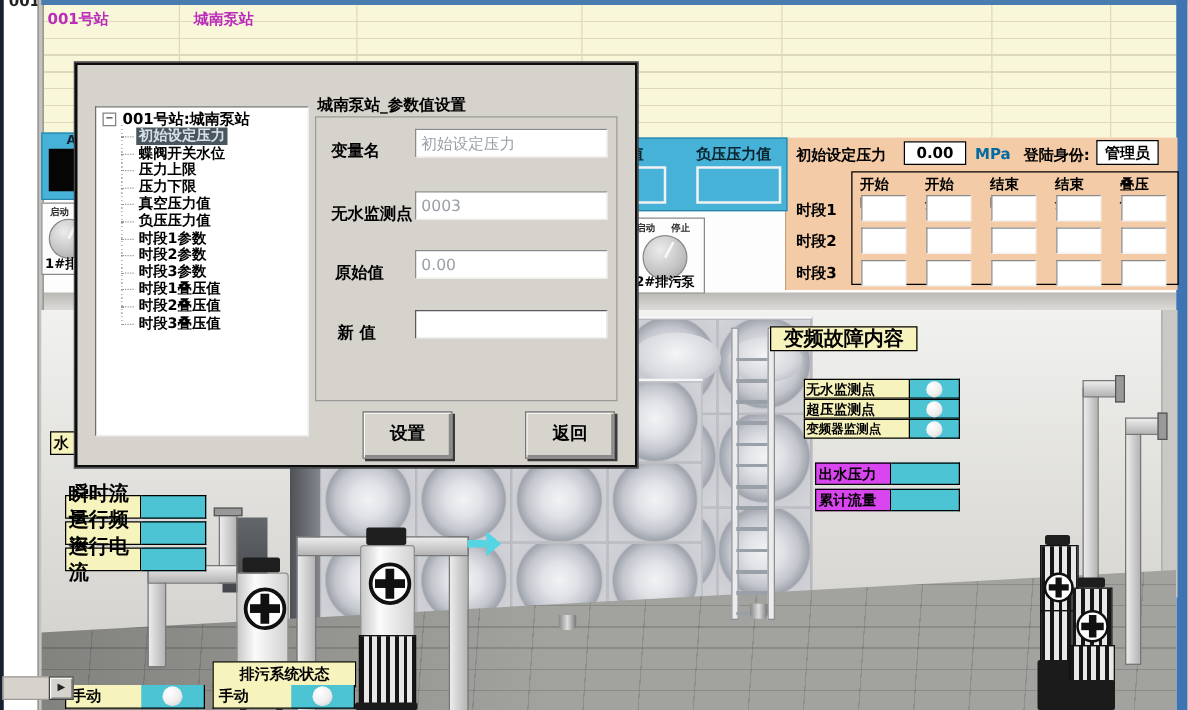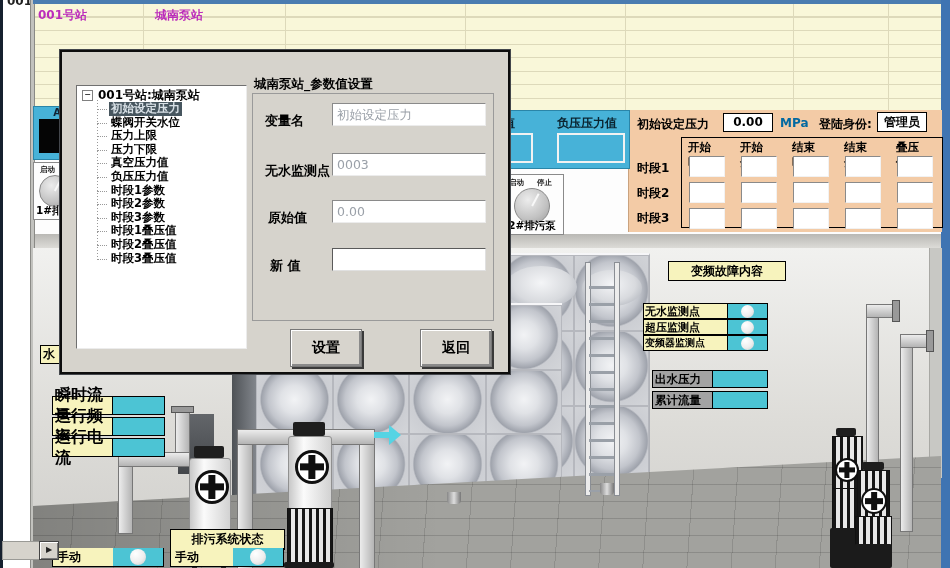--- a/index.html
+++ b/index.html
@@ -86,27 +86,27 @@
   .a-panel{left:33px;top:106px;width:29px;height:52px;background:#47b2d8;border:1px solid #2a85a8;z-index:6;}
   .a-screen{position:absolute;left:5px;top:12px;width:22px;height:34px;background:#050505;}
   .a-char{position:absolute;right:2px;top:0px;font-weight:700;font-size:10px;color:#123;}
   
   .knobpanel{background:#fdfdfd;border:1px solid #8a8a8a;z-index:6;}
   .knob{position:absolute;border-radius:50%;background:radial-gradient(circle at 38% 32%,#ececec,#c2c2c2 60%,#9a9a9a);border:1px solid #888;}
   .knob::after{content:"";position:absolute;left:48%;top:8%;width:2px;height:42%;background:#f8f8f8;transform:rotate(28deg);transform-origin:bottom;}
   .tinylab{position:absolute;font-size:7.5px;font-weight:700;color:#222;}
   .knob-cap{position:absolute;bottom:1px;width:100%;text-align:center;font-weight:700;font-size:10.5px;}
   
-  .fault-head{left:668px;top:261px;width:116px;height:18px;justify-content:center;font-size:12px;}
+  .fault-head{left:616px;top:261px;width:116px;height:18px;justify-content:center;font-size:16px;}
   .fault-stat{left:652px;top:279px;width:116px;height:18px;font-weight:700;font-size:13px;}
   .mon-row{left:643px;width:125px;height:16px;display:flex;z-index:6;}
   .mon-lab{width:85px;background:#f7f3bd;border:1px solid #000;font-weight:700;font-size:11px;display:flex;align-items:center;padding-left:1px;}
   .mon-ind{width:40px;background:#4cc4d4;border:1px solid #000;border-left:none;display:flex;align-items:center;justify-content:center;}
   .tot-row{left:652px;width:116px;height:18px;display:flex;z-index:6;}
-  .tot-lab{width:60px;background:#a3a3a3;border:1px solid #000;font-weight:700;font-size:11.5px;display:flex;align-items:center;padding-left:2px;}
+  .tot-lab{width:60px;background:#d946ef;border:1px solid #000;font-weight:700;font-size:11.5px;display:flex;align-items:center;padding-left:2px;}
   .tot-box{width:56px;background:#4cc4d4;border:1px solid #000;border-left:none;}
   
   .met-row{left:52px;width:113px;height:19px;display:flex;z-index:6;}
   .met-lab{width:60px;background:#f7f3bd;border:1.5px solid #000;font-weight:700;font-size:16px;display:flex;align-items:center;padding-left:2px;}
   .met-box{width:53px;background:#4cc4d4;border:1.5px solid #000;border-left:none;}
   
   .stat-head{height:19px;justify-content:center;font-size:12px;border:1.5px solid #000;}
   .stat-lab{background:#f7f3bd;border:1.5px solid #000;border-top:none;font-weight:700;display:flex;align-items:center;padding-left:4px;z-index:6;}
   .stat-ind{background:#4cc4d4;border:1.5px solid #000;border-top:none;border-left:none;display:flex;align-items:center;justify-content:center;z-index:6;}
   .stat-ind .indicator{width:16px;height:16px;}

